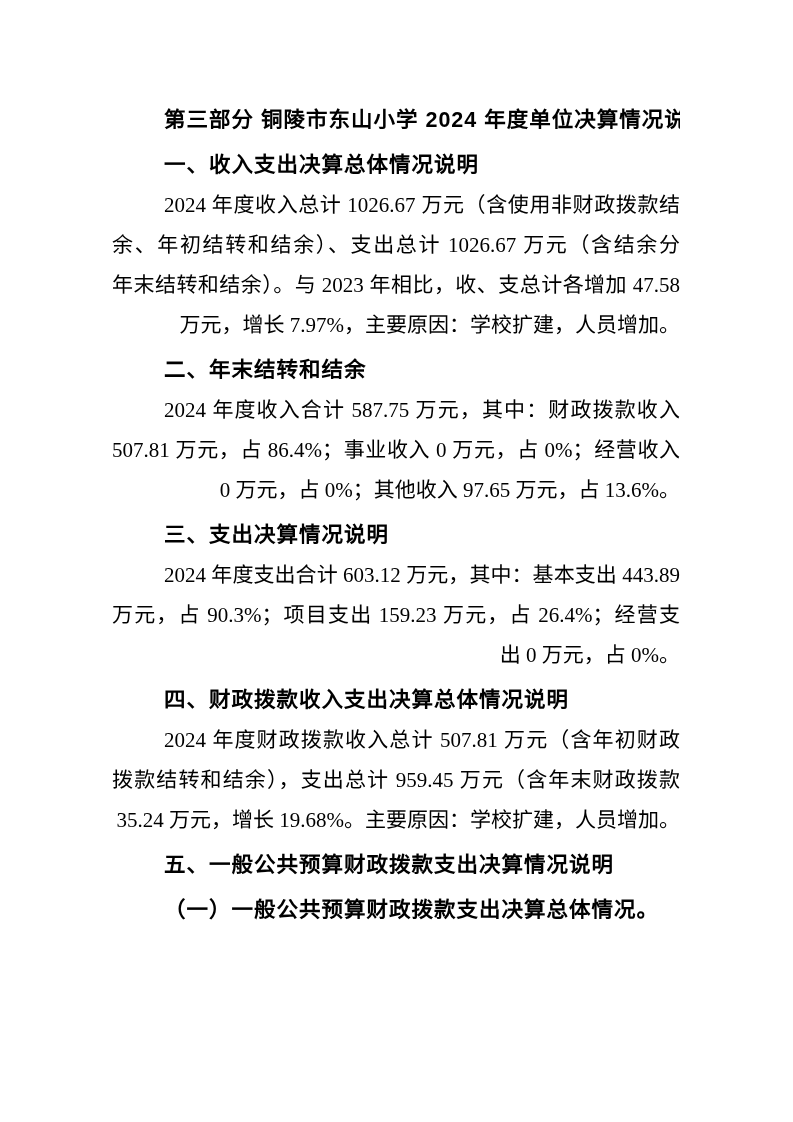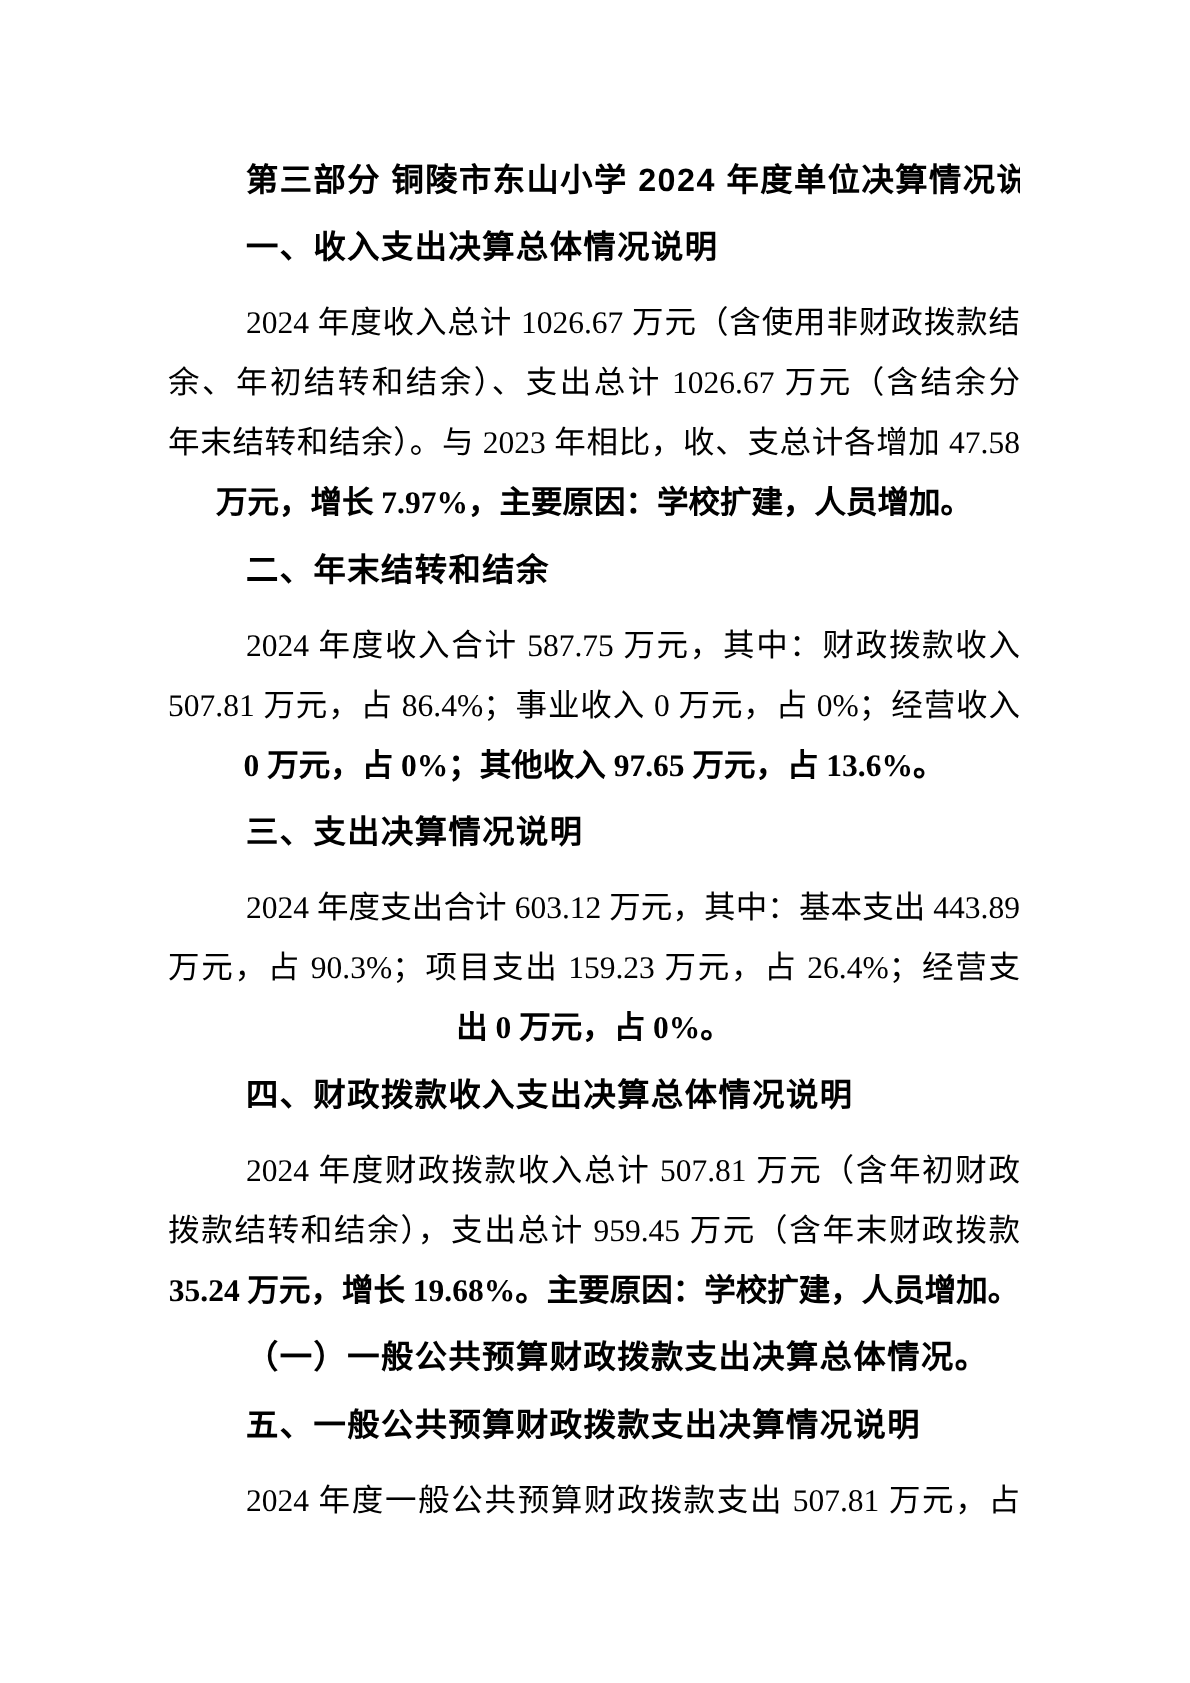--- a/index.html
+++ b/index.html
@@ -33,32 +33,30 @@
     font-weight: bold;
     font-size: 21.5px;
     letter-spacing: 1px;
     text-indent: 52px;
     margin-top: 5px;
     white-space: nowrap;
   }
   
   .first {
     text-indent: 52px;
-    margin-top: 10px;
   }
   
   .jst {
     text-align: justify;
     text-align-last: justify;
     -moz-text-align-last: justify;
   }
   
   .end {
-    text-align: center;
-    font-weight: bold;
+    text-align: right;
   }
 </style>
 </head>
 <body>
 
 <div class="page">
 
   <div class="line h">第三部分 铜陵市东山小学 2024 年度单位决算情况说明</div>
 
   <div class="line h">一、收入支出决算总体情况说明</div>
@@ -75,17 +73,16 @@
   <div class="line h">三、支出决算情况说明</div>
   <div class="line first jst">2024 年度支出合计 603.12 万元，其中：基本支出 443.89</div>
   <div class="line jst">万元，占 90.3%；项目支出 159.23 万元，占 26.4%；经营支</div>
   <div class="line end">出 0 万元，占 0%。</div>
 
   <div class="line h">四、财政拨款收入支出决算总体情况说明</div>
   <div class="line first jst">2024 年度财政拨款收入总计 507.81 万元（含年初财政</div>
   <div class="line jst">拨款结转和结余），支出总计 959.45 万元（含年末财政拨款</div>
   <div class="line end">35.24 万元，增长 19.68%。主要原因：学校扩建，人员增加。</div>
 
+  <div class="line h">五、一般公共预算财政拨款支出决算情况说明</div>
   <div class="line h">（一）一般公共预算财政拨款支出决算总体情况。</div>
-  <div class="line h">五、一般公共预算财政拨款支出决算情况说明</div>
-  <div class="line first jst">2024 年度一般公共预算财政拨款支出 507.81 万元，占</div>
 
 </div>
 
 </body></html>

